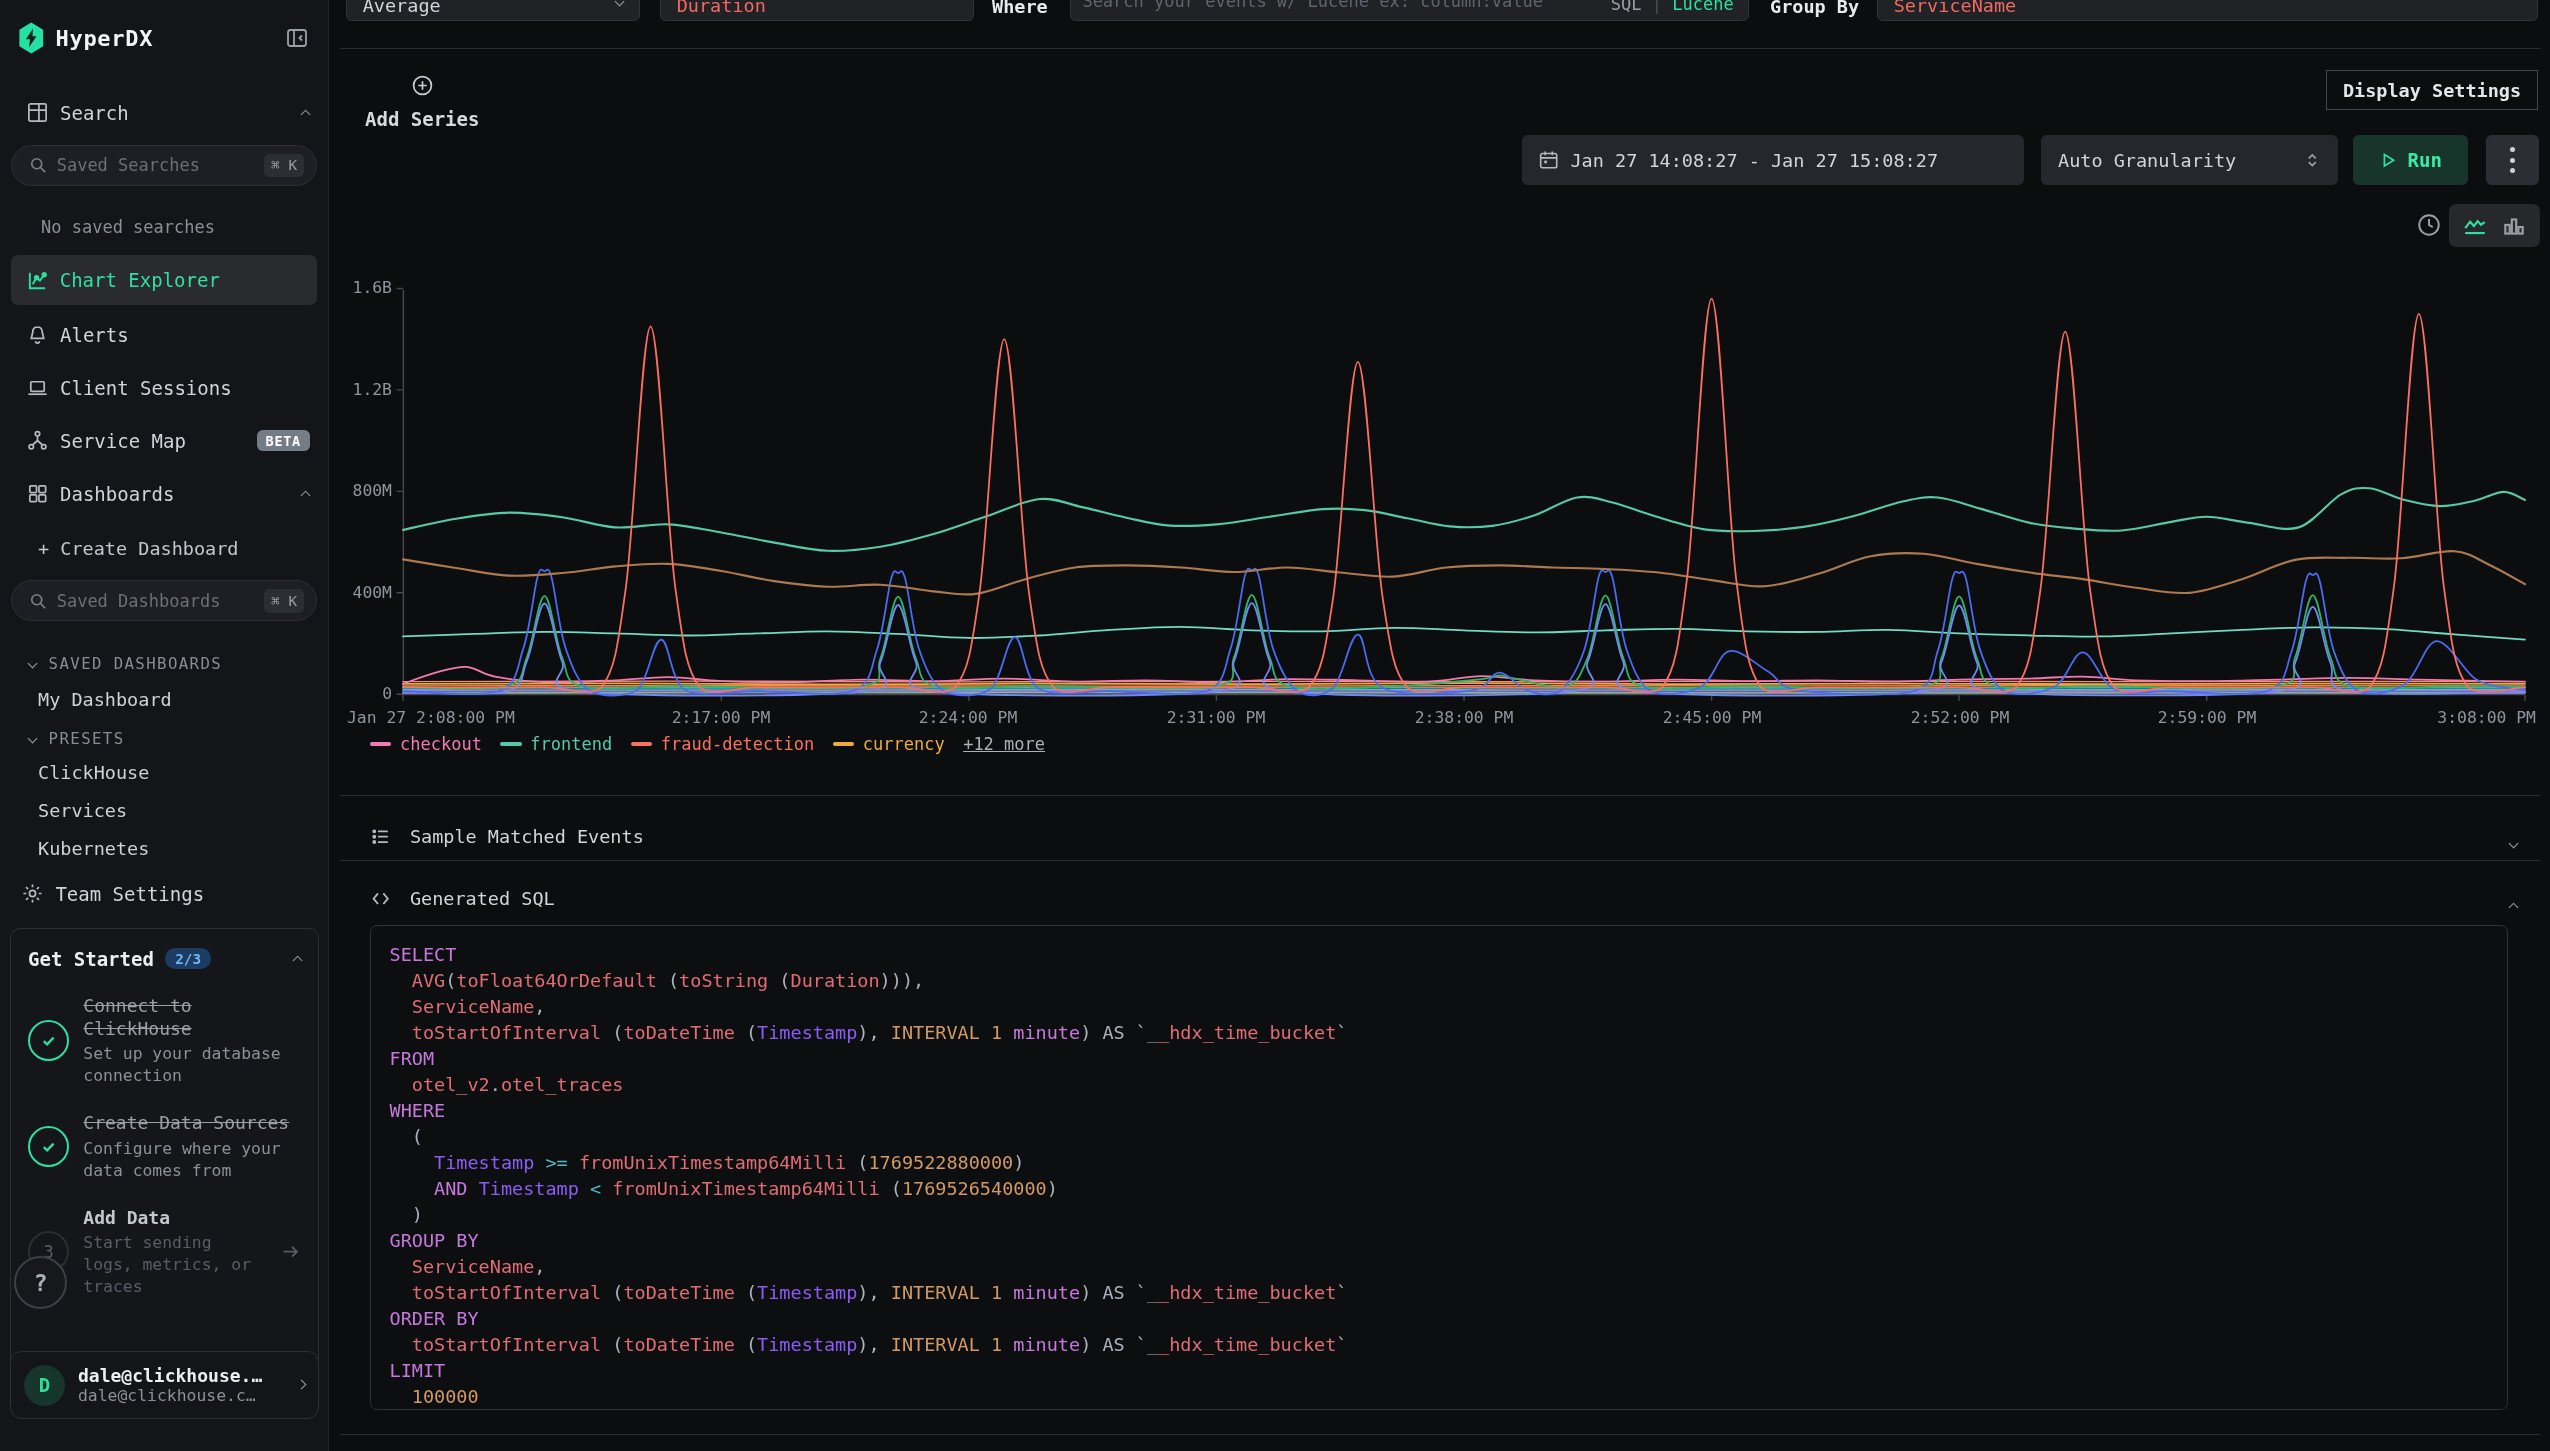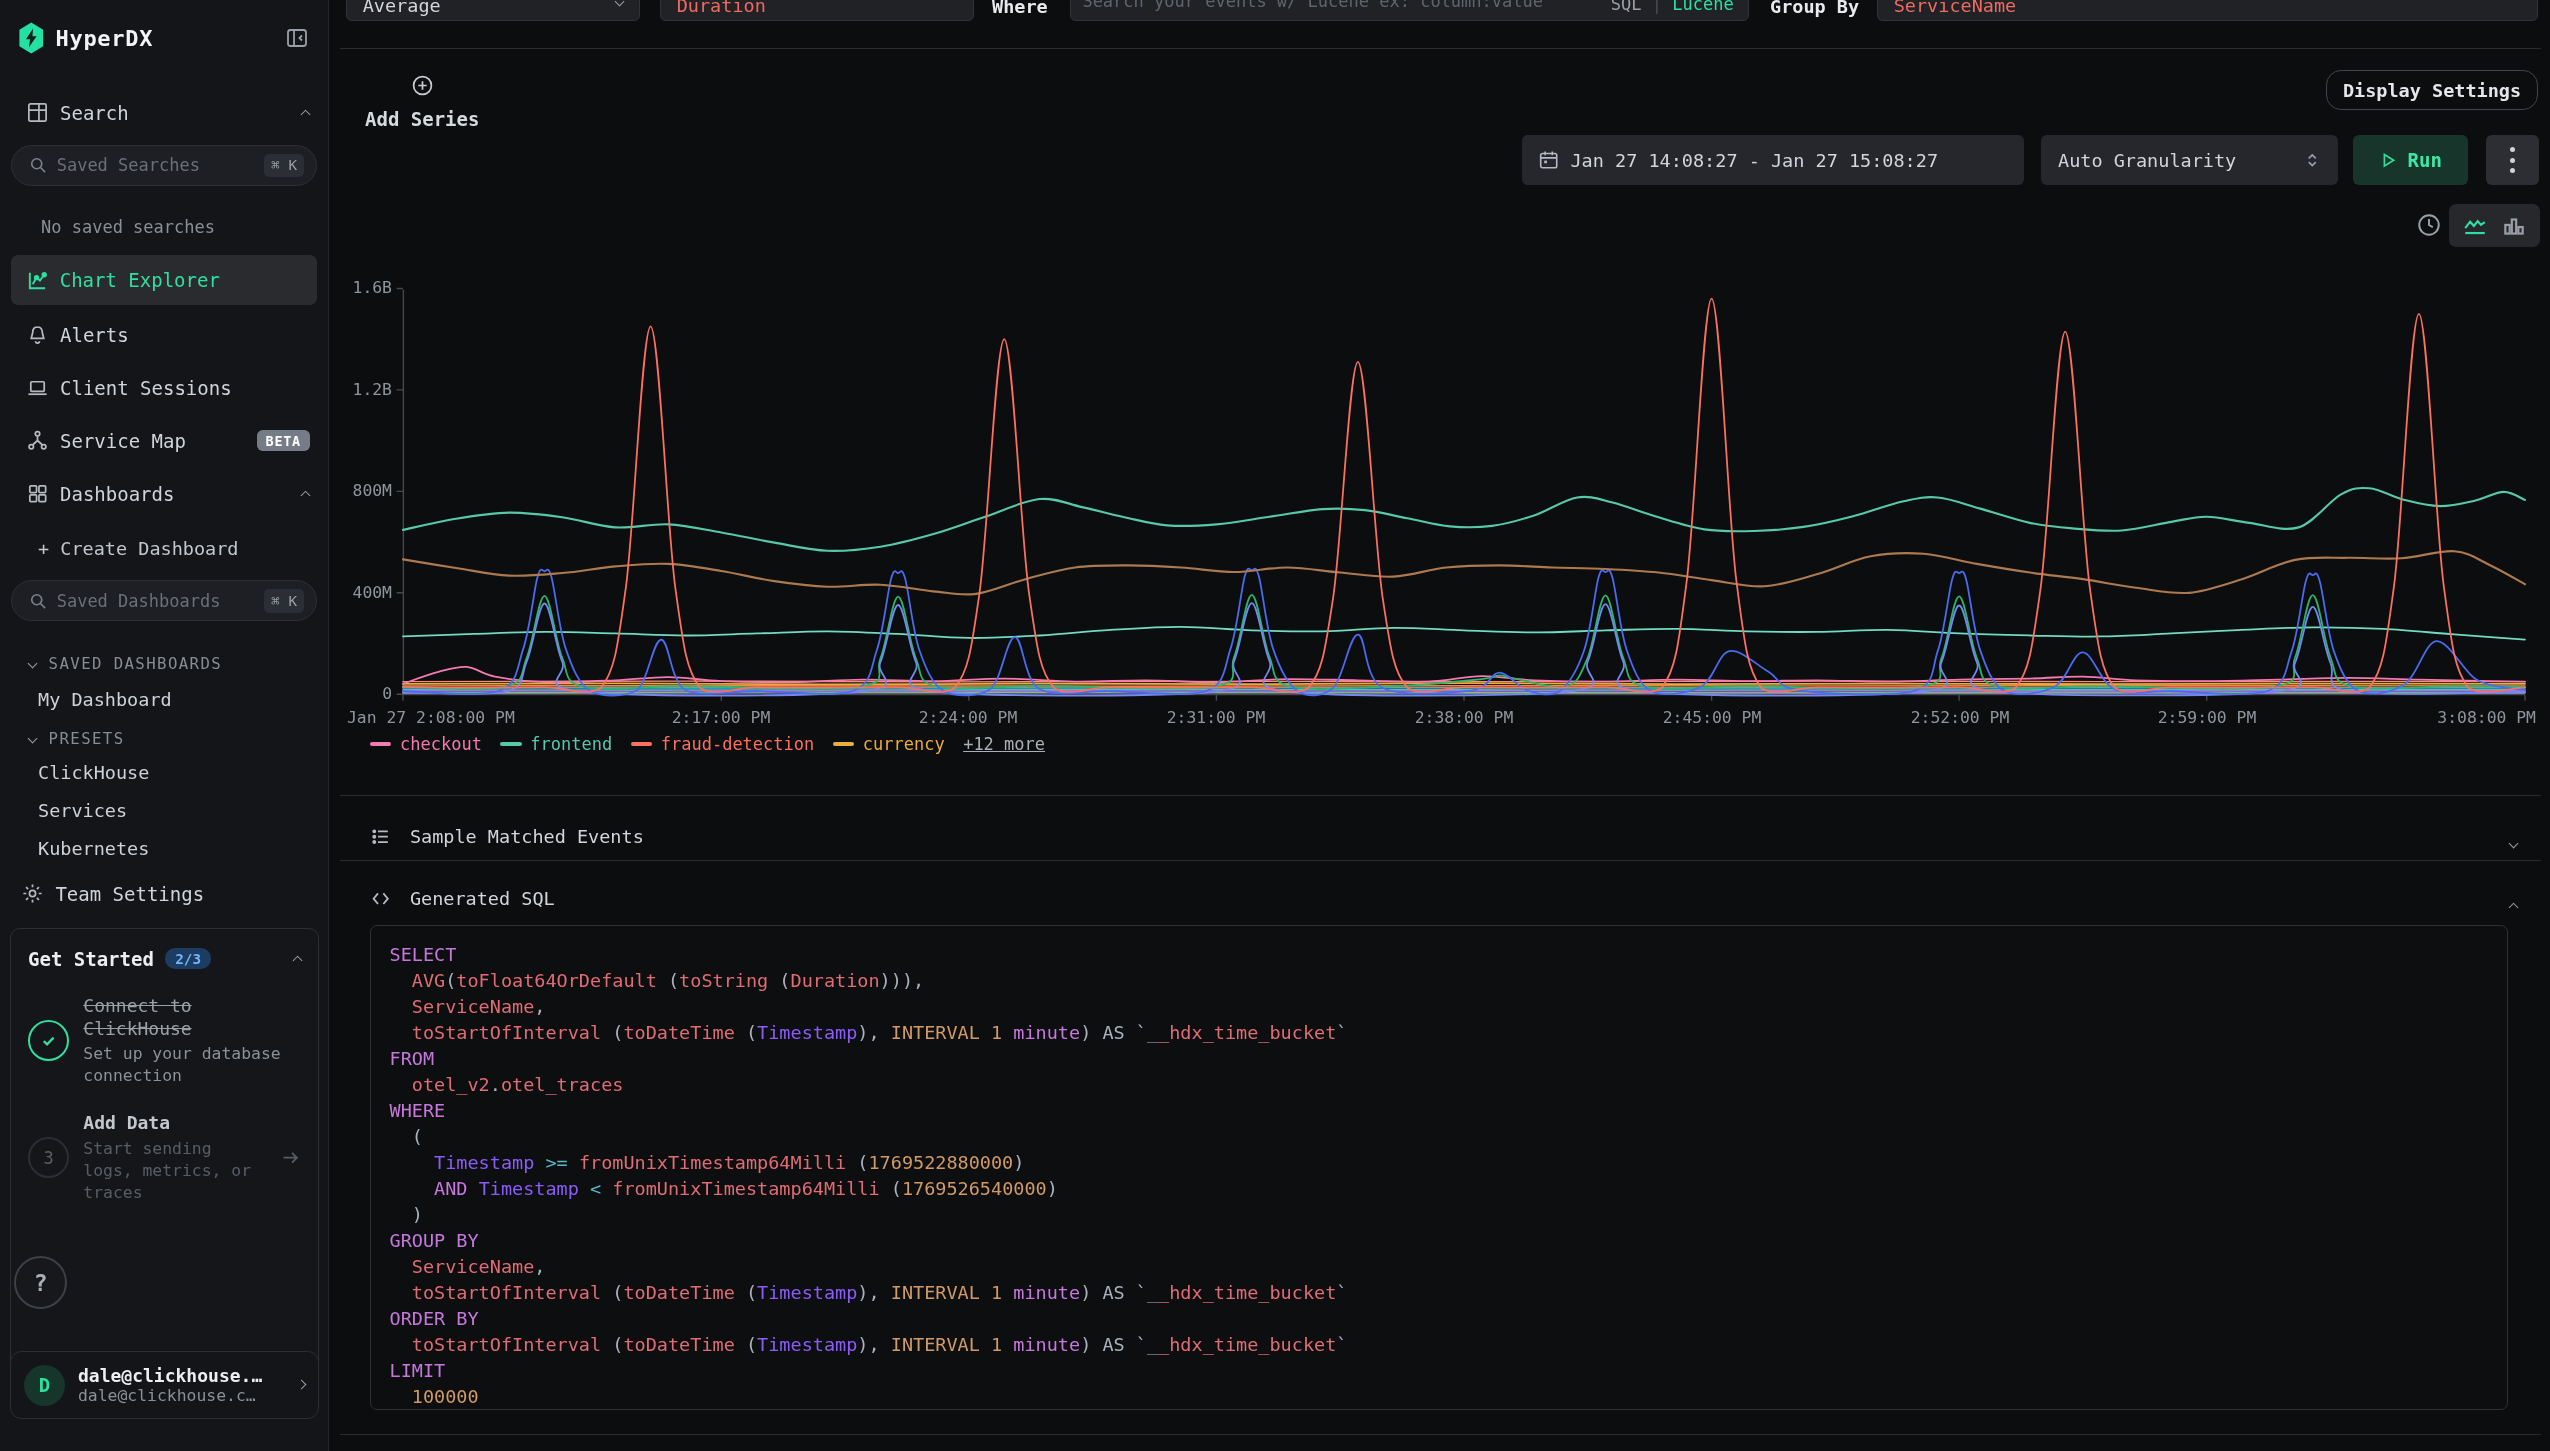--- a/index.html
+++ b/index.html
@@ -77,21 +77,21 @@
   .tb-text { position:absolute; top:20px; left:15.7px; font-size:18.5px; color:#d2d5da; white-space:nowrap; }
   .tb-label { position:absolute; top:-4.3px; font-size:18.5px; font-weight:bold; color:#e8eaed; }
   .tb-box input { position:absolute; top:15.7px; left:11.4px; right:185px; background:transparent; border:none; outline:none;
     font-family:inherit; font-size:17px; color:#c9cdd2; }
   .tb-box input::placeholder { color:#60656d; }
   .sql-lucene { position:absolute; top:18.5px; right:14.3px; font-size:17px; white-space:nowrap; }
   .hdivider { position:absolute; left:11.4px; width:2201px; height:1.4px; background:#292b2f; }
 
   .add-series { position:absolute; left:36px; top:74px; display:flex; align-items:center; gap:11.4px;
     font-size:19px; font-weight:bold; color:#d6d9dd;flex-direction:column; }
-  .btn-outline { position:absolute; border:1.4px solid #41454c; border-radius:15px; color:#e4e6e9;
+  .btn-outline { position:absolute; border:1.4px solid #41454c; border-radius:0; color:#e4e6e9;
     font-size:18.5px; font-weight:bold; display:flex; align-items:center; justify-content:center; }
   .ctrl-box { position:absolute; top:135px; height:50px; background:#25272c; border-radius:5.7px;
     display:flex; align-items:center; font-size:18.5px; color:#d2d5da; }
   .run-btn { position:absolute; top:135px; height:50px; background:#17352a; border-radius:5.7px;
     display:flex; align-items:center; justify-content:center; gap:10px; color:#3ce8a5; font-size:19px; font-weight:bold; }
   .kebab { position:absolute; top:135px; height:50px; width:53px; background:#2c2e33; border-radius:5.7px;
     display:flex; flex-direction:column; align-items:center; justify-content:center; gap:5.7px; }
   .kebab i { width:5px; height:5px; border-radius:50%; background:#cfd3d8; }
   .charttools { position:absolute; left:2120px; top:204px; width:91px; height:43px; background:#26282c; border-radius:7.1px;
     display:flex; align-items:center; justify-content:center; gap:13px; }
@@ -263,20 +263,31 @@
           <svg width="21.4" height="21.4" viewBox="0 0 24 24" fill="none" stroke="#2ee0a0" stroke-width="2.6">
               <path d="M6.5,12.5 L10.2,16 L17.5,8.5"></path>
             </svg>
         </span>
         <span class="gs-texts">
           <div class="gs-item-title done">Connect to ClickHouse</div>
           <div class="gs-item-desc">Set up your database connection</div>
         </span>
       </div>
 
+      <div class="gs-item">
+        <span class="gs-check">
+          <svg width="21.4" height="21.4" viewBox="0 0 24 24" fill="none" stroke="#2ee0a0" stroke-width="2.6">
+              <path d="M6.5,12.5 L10.2,16 L17.5,8.5"></path>
+            </svg>
+        </span>
+        <span class="gs-texts">
+          <div class="gs-item-title done">Create Data Sources</div>
+          <div class="gs-item-desc">Configure where your data comes from</div>
+        </span>
+      </div>
 
       <div class="gs-item">
         <span class="gs-num">3</span>
         <span class="gs-texts">
           <div class="gs-item-title todo">Add Data</div>
           <div class="gs-item-desc dim">Start sending logs, metrics, or traces</div>
         </span>
         <span class="gs-arrow">
           <svg width="21.4" height="21.4" viewBox="0 0 24 24" fill="none" stroke="currentColor" stroke-width="2">
               <path d="M4,12 H19 M13.5,6.5 L19,12 L13.5,17.5"></path>

